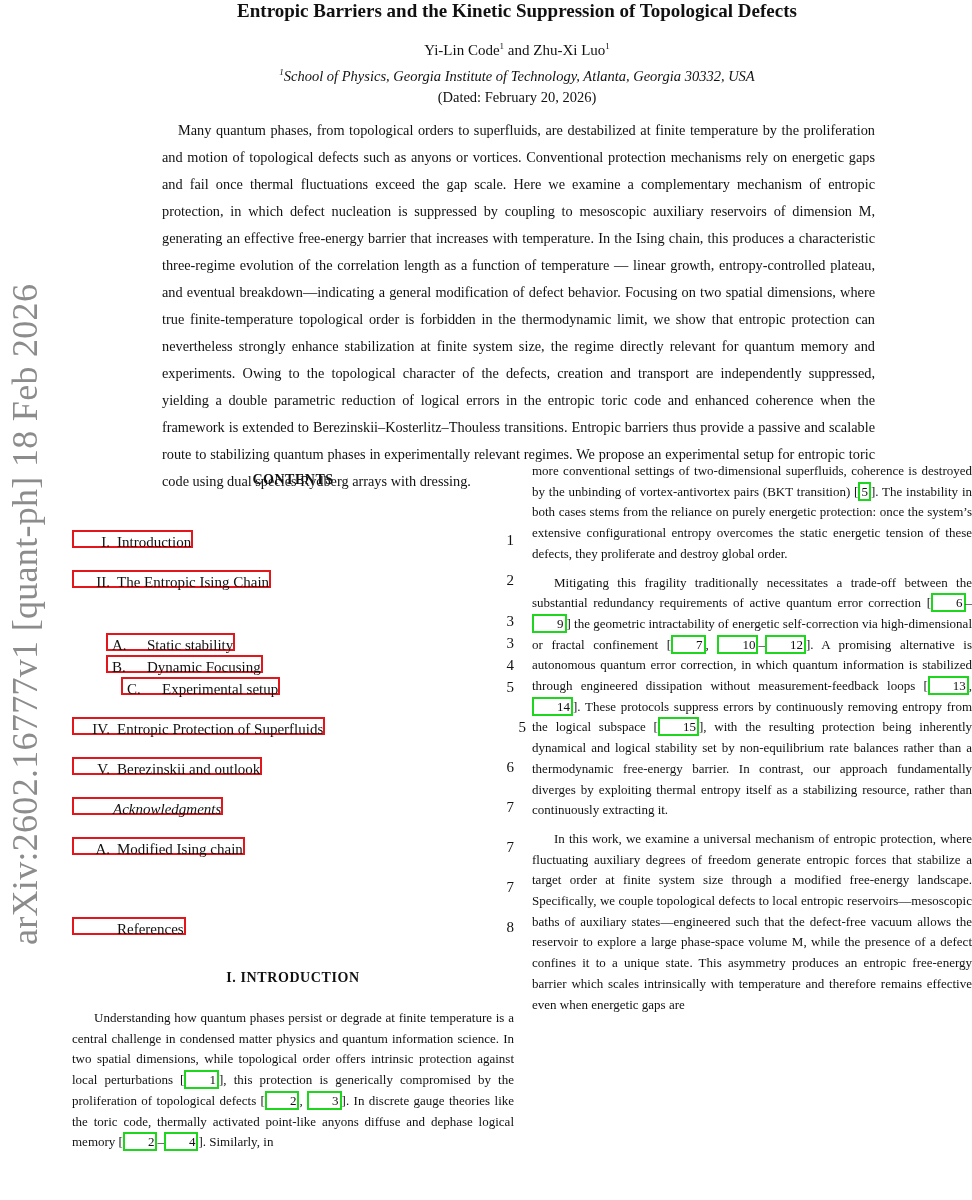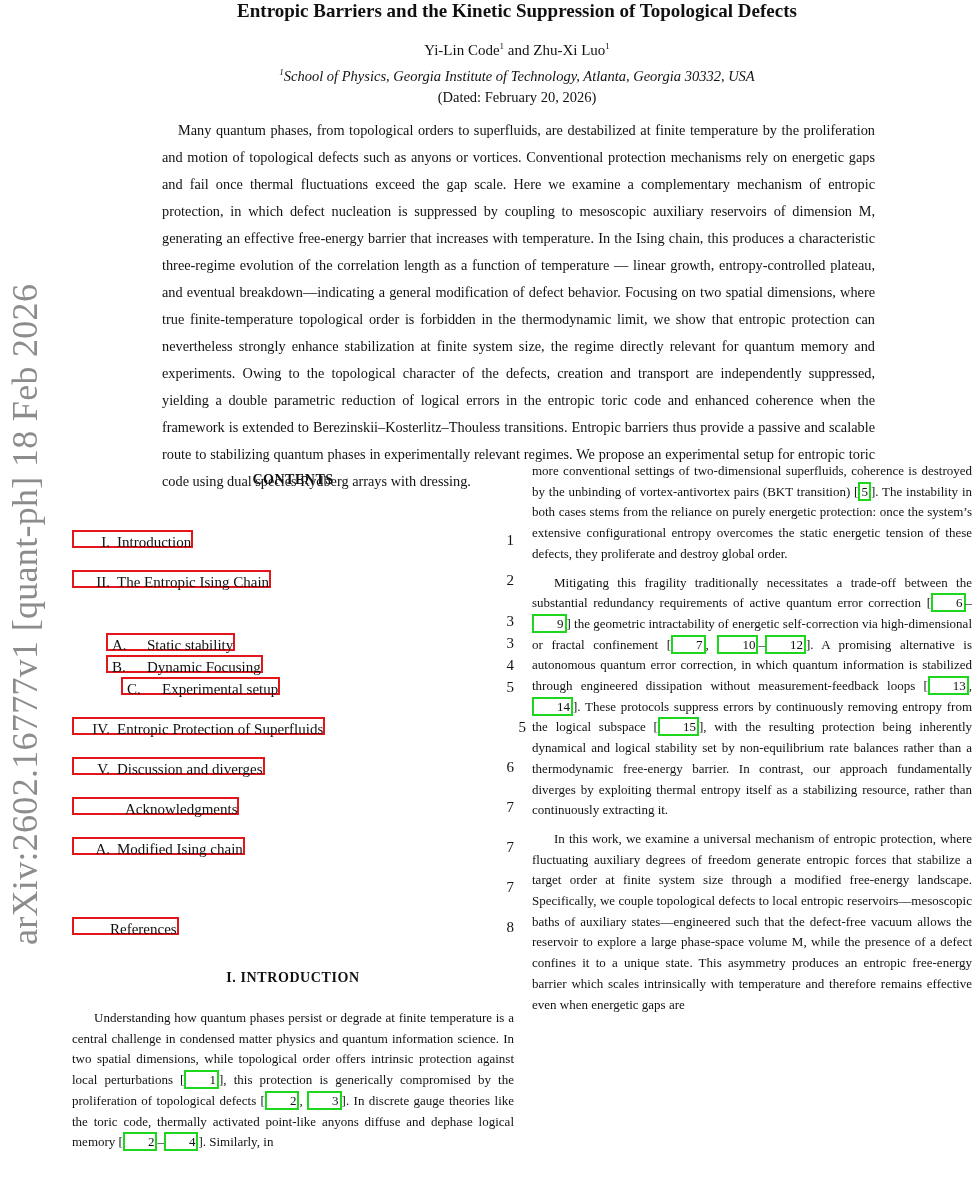--- a/index.html
+++ b/index.html
@@ -73,36 +73,36 @@
       </div>
       <div class="toc-row toc-sub" style="top: 183px;">
         <span class="toc-box" style="left: 34px; margin-left: 15px;"><span class="toc-num">C.</span><span style="margin-left: 7px;">Experimental setup</span></span>
         <span class="toc-page">5</span>
       </div>
       <div class="toc-row" style="top: 223px; padding-left: 12px;">
         <span class="toc-box"><span class="toc-num">IV.</span><span style="margin-left: 7px;">Entropic Protection of Superfluids</span></span>
         <span class="toc-page">5</span>
       </div>
       <div class="toc-row" style="top: 263px;">
-        <span class="toc-box"><span class="toc-num">V.</span><span style="margin-left: 7px;">Discussion and diverges</span></span>
+        <span class="toc-box"><span class="toc-num">V.</span><span style="margin-left: 7px;">Berezinskii and outlook</span></span>
         <span class="toc-page">6</span>
       </div>
       <div class="toc-row" style="top: 303px;">
-        <span class="toc-box"><span class="toc-num"></span><span style="margin-left: 15px;">Acknowledgments</span></span>
+        <span class="toc-box"><span class="toc-num"></span><span style="margin-left: 3px; font-style: italic;">Acknowledgments</span></span>
         <span class="toc-page">7</span>
       </div>
       <div class="toc-row" style="top: 343px;">
         <span class="toc-box"><span class="toc-num">A.</span><span style="margin-left: 7px;">Modified Ising chain</span></span>
         <span class="toc-page">7</span>
       </div>
       <div class="toc-row" style="top: 383px;">
         <span class="toc-page">7</span>
       </div>
       <div class="toc-row" style="top: 423px;">
-        <span class="toc-box"><span class="toc-num"></span><span style="">References</span></span>
+        <span class="toc-box"><span class="toc-num"></span><span style="margin-left: 7px;">References</span></span>
         <span class="toc-page">8</span>
       </div>
     </div>
 
   <div class="sec-head" style="top:505px;">I.   INTRODUCTION</div>
 
   <p class="para" id="p1" style="position:absolute; top:543px; left:0; width:442px;">Understanding how quantum phases persist or degrade at finite temperature is a central challenge in condensed matter physics and quantum information science. In two spatial dimensions, while topological order offers intrinsic protection against local perturbations [<span class="cite">1</span>], this protection is generically compromised by the proliferation of topological defects [<span class="cite">2</span>, <span class="cite">3</span>]. In discrete gauge theories like the toric code, thermally activated point-like anyons diffuse and dephase logical memory [<span class="cite">2</span>–<span class="cite">4</span>]. Similarly, in</p>
 </div>
 
 <div id="right-col" class="serif">

